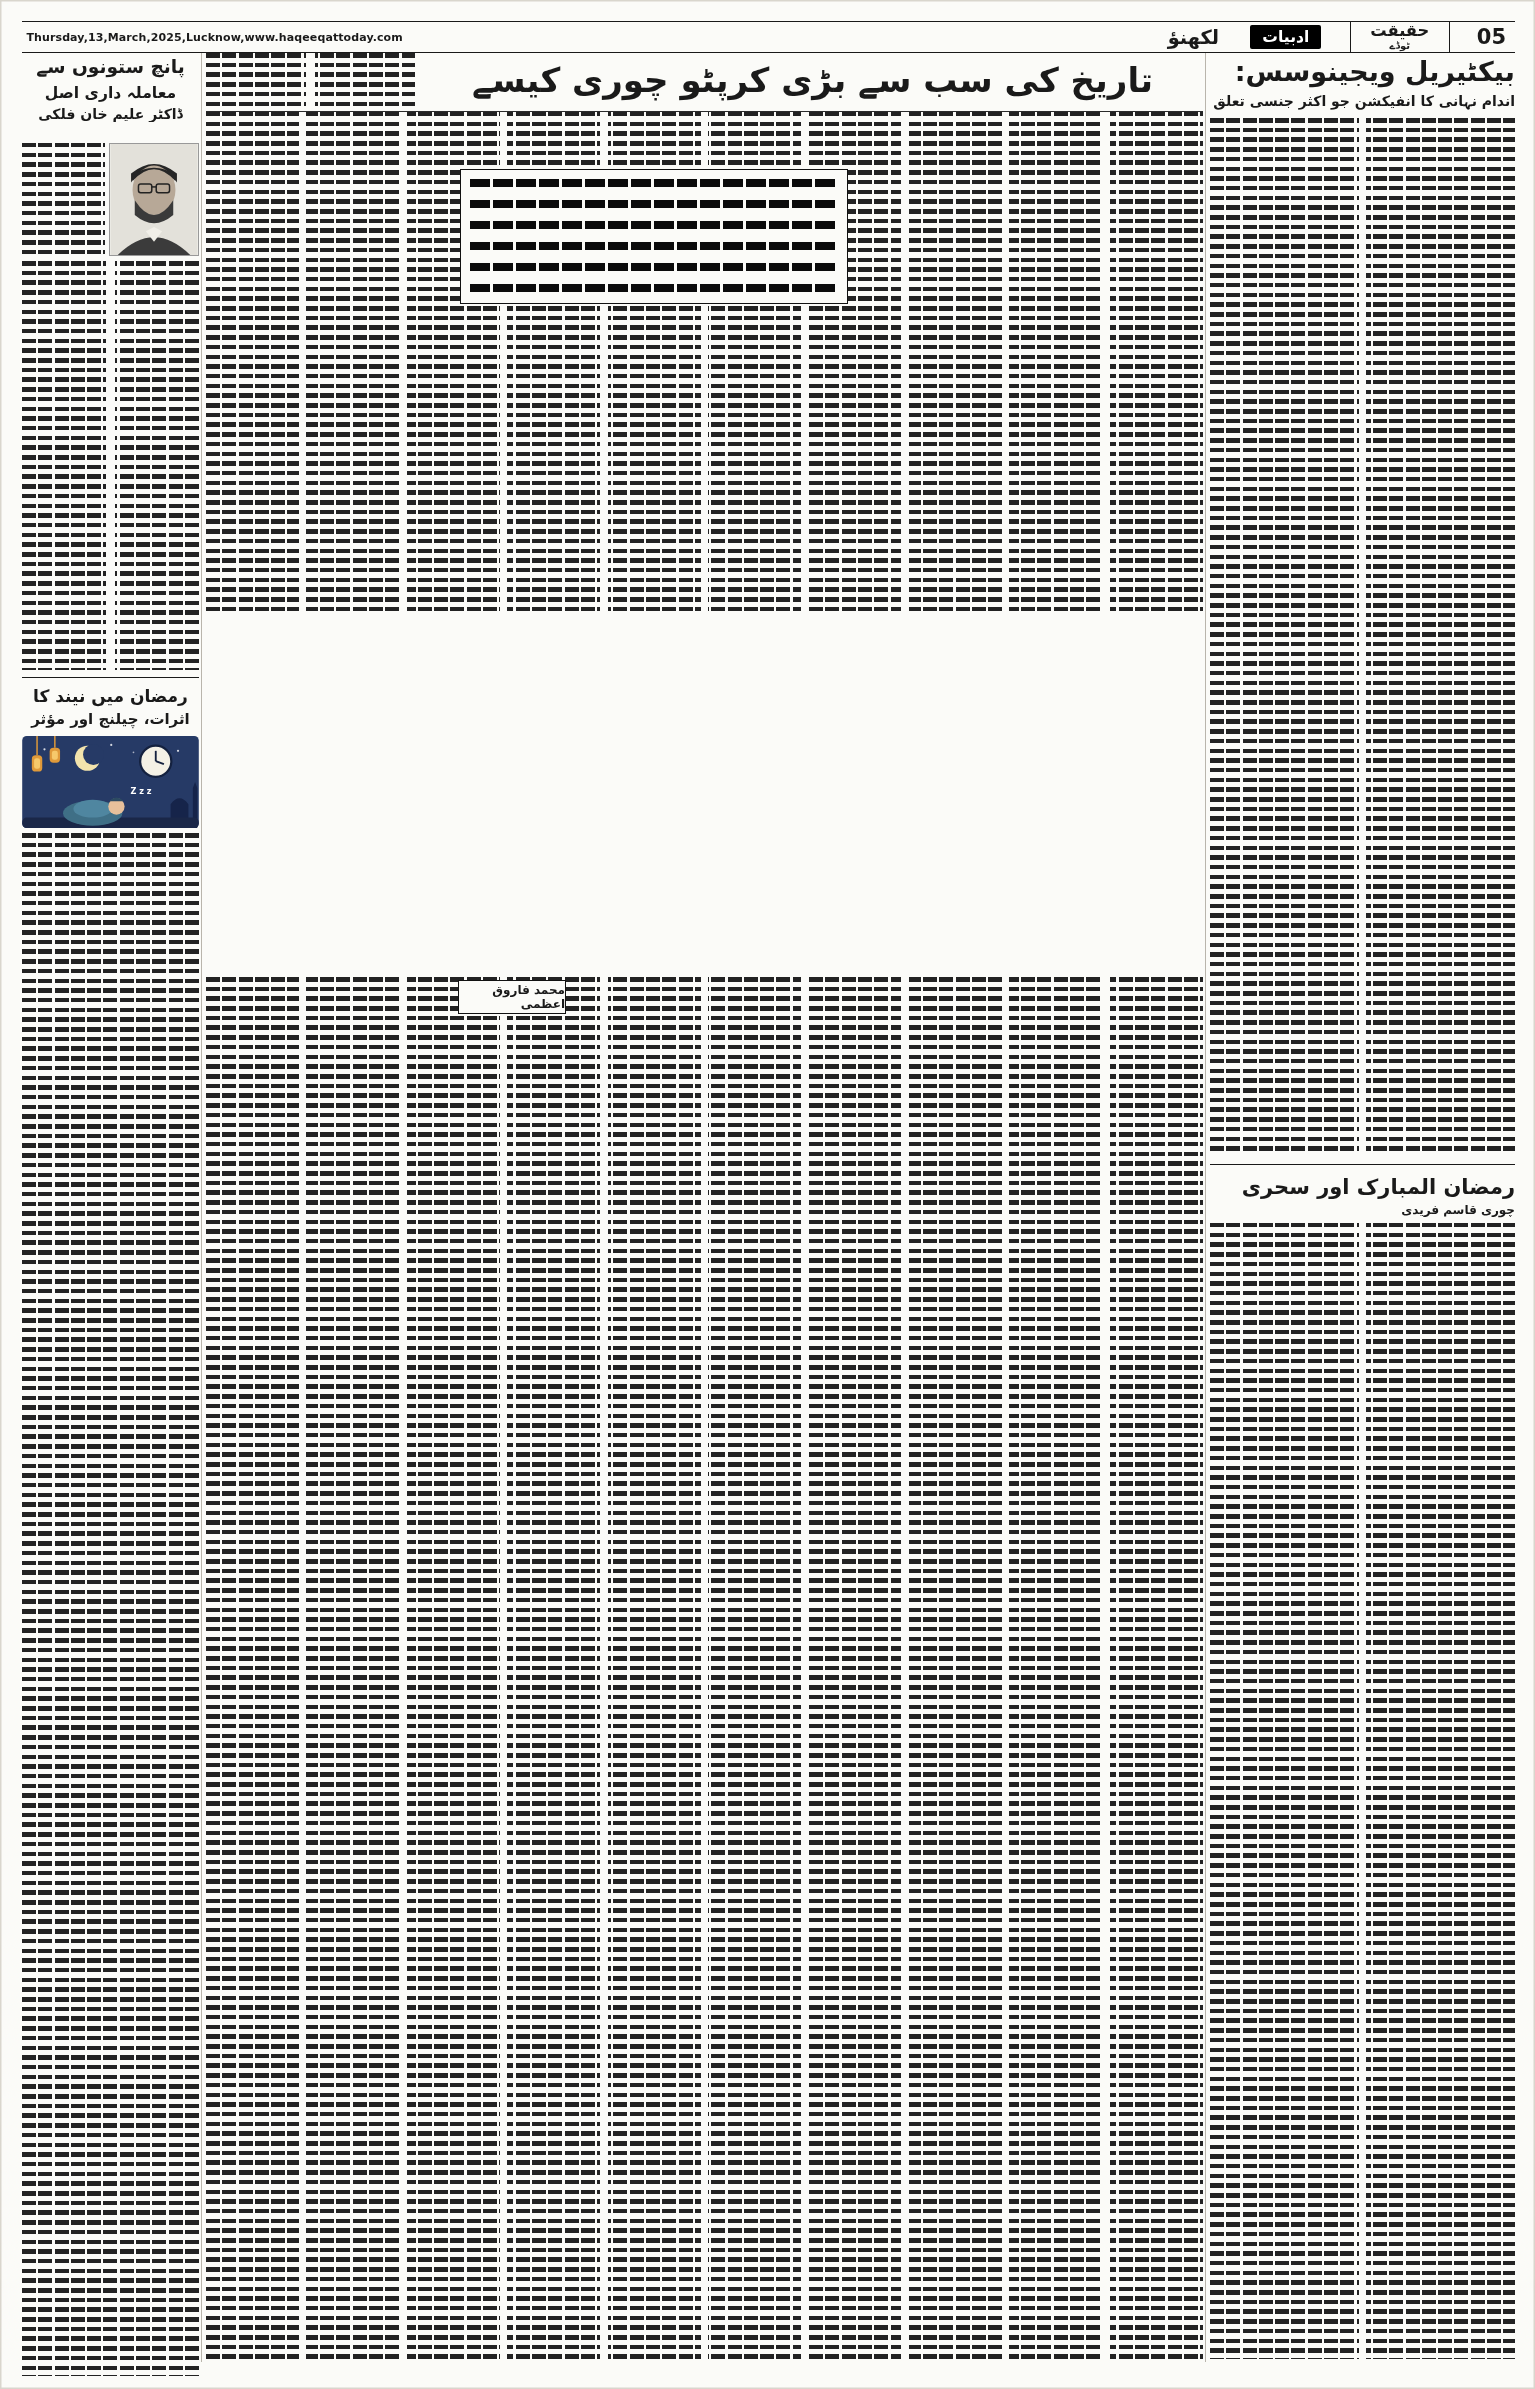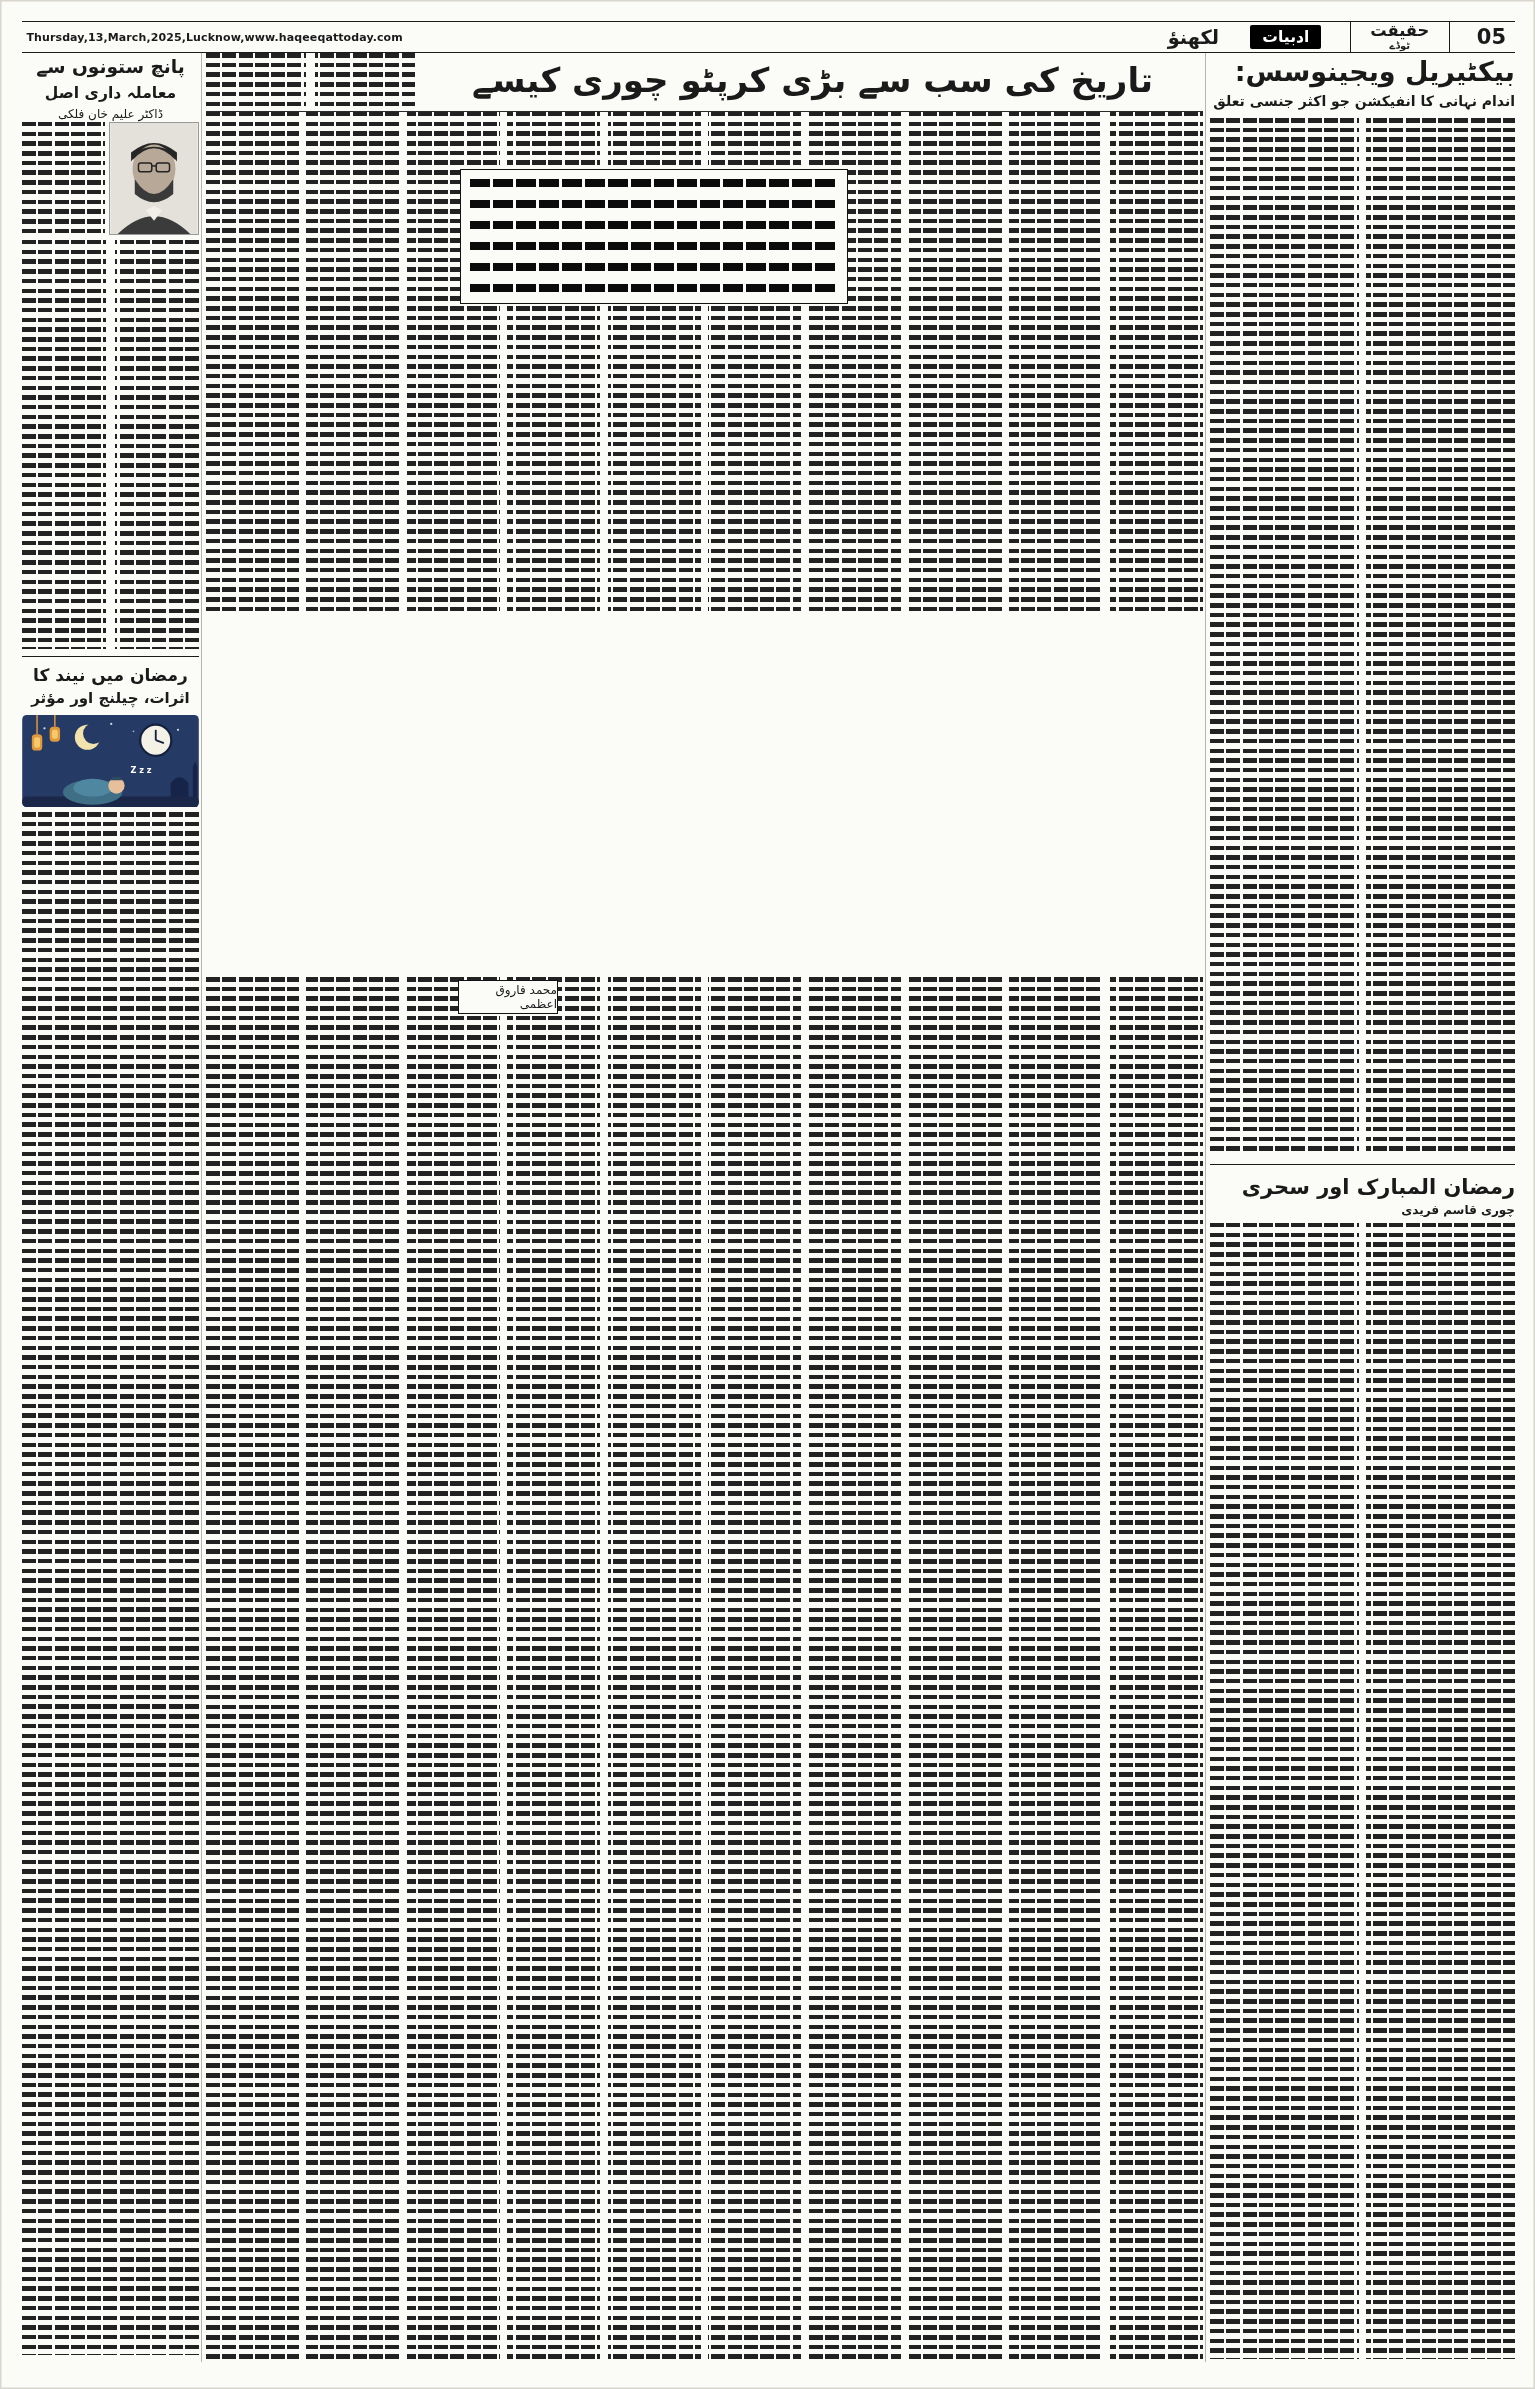--- a/index.html
+++ b/index.html
@@ -68,29 +68,29 @@
     background:var(--paper);border:1.5px solid #111;box-sizing:border-box;padding:9px;}
   .crypto-box-inner{width:100%;height:100%;}
   .gaza{position:absolute;top:566px;left:0;right:0;height:306px;
     border:1.5px solid #222;box-sizing:border-box;}
   .gaza-headline{font-size:27px;font-weight:bold;line-height:40px;height:40px;text-align:center;overflow:hidden;}
   .gaza-body{margin:1.5px 7.4px 0;height:254px;--col:91px;--gap:7.4px;}
   .ilm-bar{position:absolute;top:879px;left:0;right:0;height:39px;
     border-top:1.5px solid #1a1a1a;border-bottom:1.5px solid #1a1a1a;
     font-size:24.5px;font-weight:bold;line-height:37px;text-align:center;overflow:hidden;box-sizing:border-box;}
   .ilm-body{position:absolute;top:924px;left:0;right:0;height:1383px;--col:93px;--gap:7.4px;}
-  .ilm-byline-box{position:absolute;top:927px;left:252px;width:100px;height:34px;
+  .ilm-byline-box{position:absolute;top:927px;left:252px;width:108px;height:34px;
     background:var(--paper);border:1.5px solid #111;box-sizing:border-box;
     display:flex;align-items:center;justify-content:center;
-    font-size:12px;font-weight:normal;overflow:hidden;}
+    font-size:12px;font-weight:bold;overflow:hidden;}
   
   .band-left{position:absolute;top:53px;left:22px;width:177px;height:2308px;}
   .pillars-h1{font-size:18.6px;font-weight:bold;line-height:28px;height:28px;text-align:center;overflow:hidden;}
   .pillars-h2{font-size:15.6px;font-weight:bold;line-height:25px;height:25px;text-align:center;overflow:hidden;}
-  .pillars-byline{font-size:12px;font-weight:normal;line-height:16.3px;height:16.3px;text-align:center;margin-bottom:0;overflow:hidden;}
+  .pillars-byline{font-size:14px;font-weight:bold;line-height:16.3px;height:16.3px;text-align:center;margin-bottom:21px;overflow:hidden;}
   .photo-row{display:flex;direction:rtl;gap:4.5px;height:113px;}
   .photo{width:88px;height:111px;flex:none;border:0.7px solid #999;}
   .photo svg{display:block;}
   .photo-side{flex:1;}
   .pillars-body{height:409px;margin-top:4.5px;--col:84px;--gap:9px;}
   .sleep{margin-top:7.4px;border-top:1.5px solid #1a1a1a;padding-top:6px;}
   .sleep-h1{font-size:17px;font-weight:bold;line-height:24px;height:24px;text-align:center;overflow:hidden;}
   .sleep-h2{font-size:15px;font-weight:bold;line-height:22px;height:22px;text-align:center;overflow:hidden;}
   .cartoon{width:142px;height:92px;margin:6px 0 4.5px;}
   .cartoon svg{display:block;}

